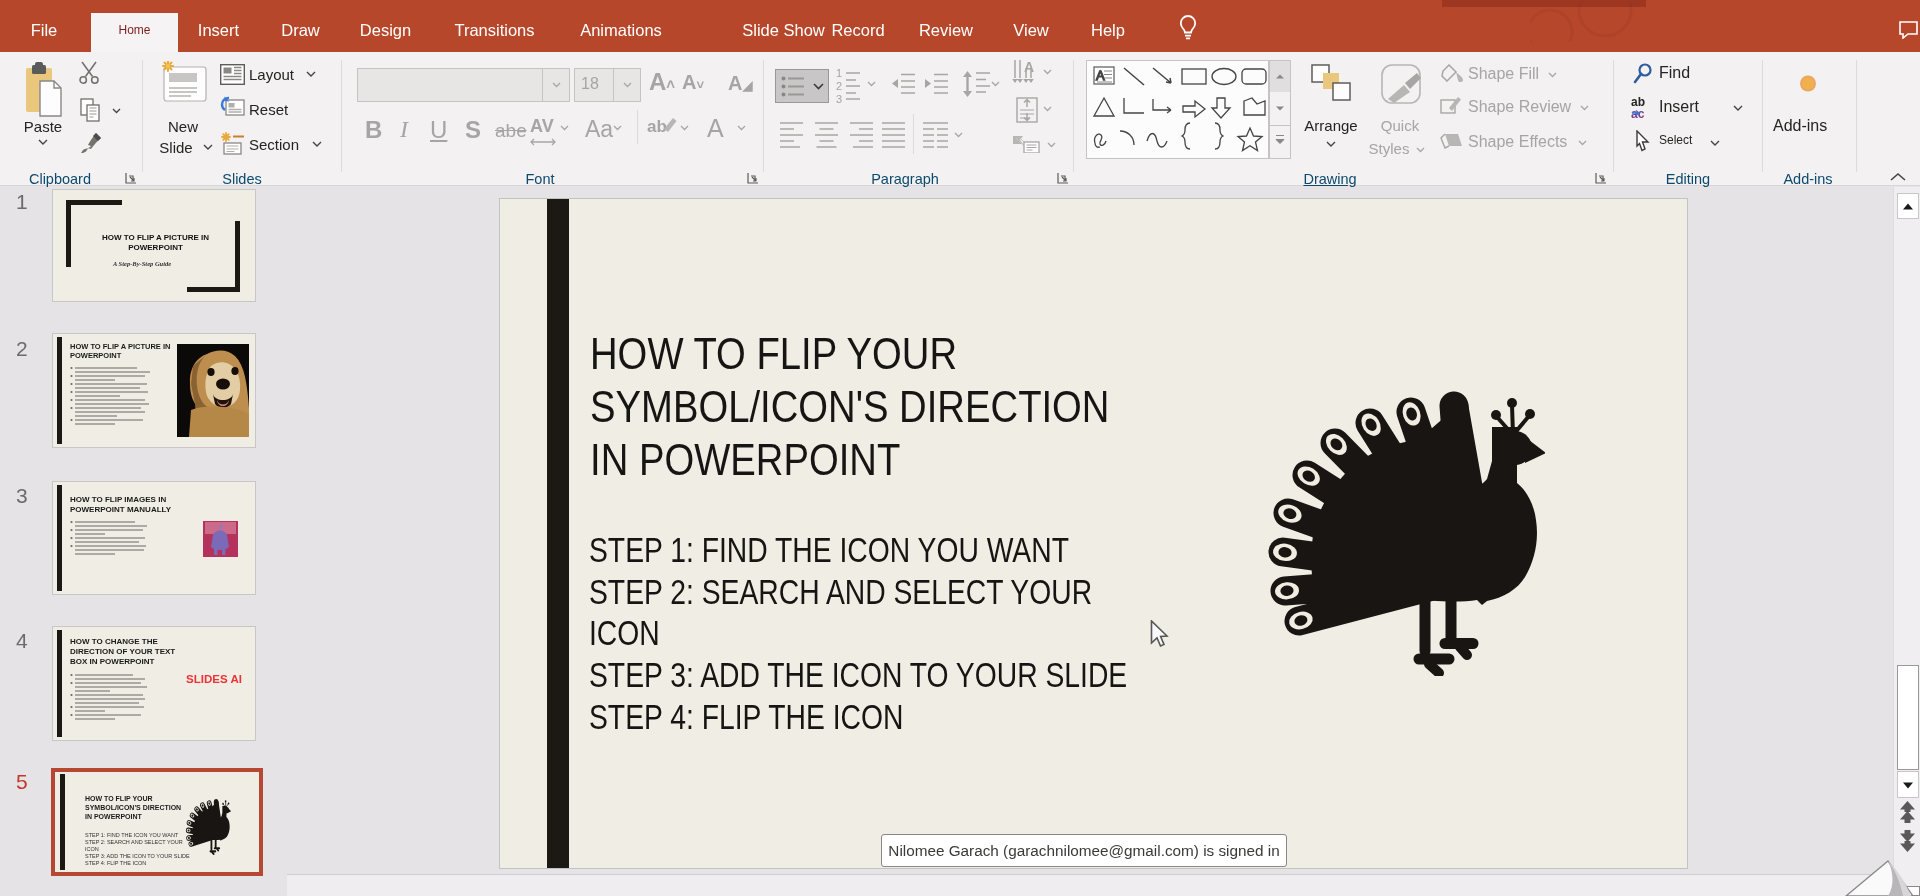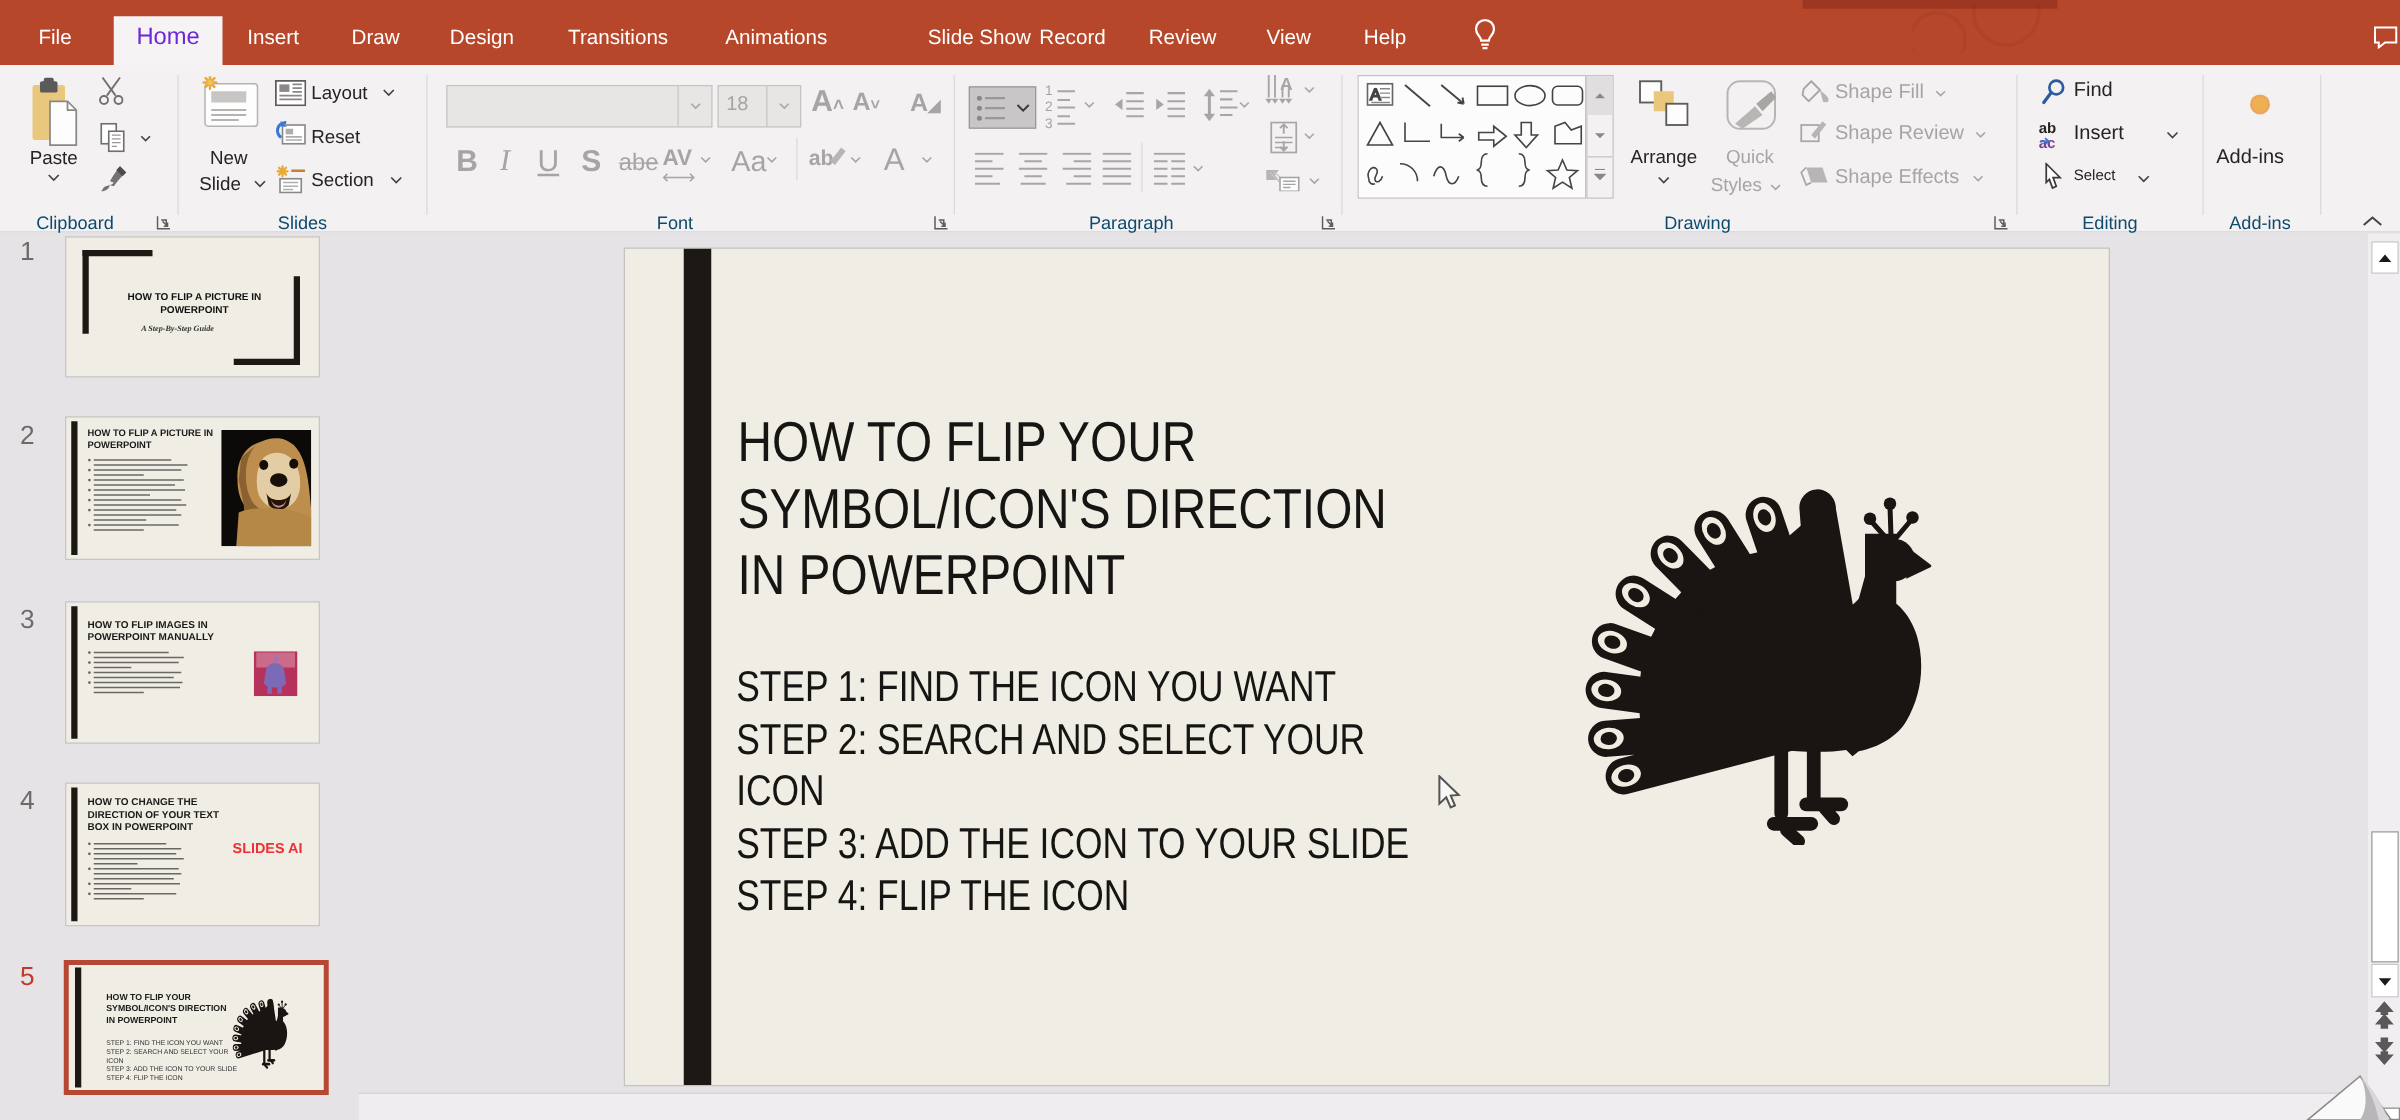--- a/index.html
+++ b/index.html
@@ -2,21 +2,21 @@
 <html><head>
 <meta charset="utf-8">
 <style>
 * { margin:0; padding:0; box-sizing:border-box; }
 html,body { width:1920px; height:896px; overflow:hidden; }
 body { font-family:"Liberation Sans", sans-serif; position:relative; background:#e5e3e5; }
 .abs { position:absolute; }
 
 #tabbar { position:absolute; left:0; top:0; width:1920px; height:52px; background:#b7472a; }
 .tab { position:absolute; top:0; height:52px; line-height:60px; color:#fff; font-size:16.5px; text-align:center; }
-#hometab { position:absolute; left:91px; top:13px; width:87px; height:39px; background:#f5f3f4; color:#6d28d9; font-size:19px; text-align:center; line-height:34.5px; }
+#hometab { position:absolute; left:91px; top:13px; width:87px; height:39px; background:#f5f3f4; color:#7f1d1d; font-size:12px; text-align:center; line-height:34.5px; }
 
 #ribbon { position:absolute; left:0; top:52px; width:1920px; height:134px; background:#f3f1f1; border-bottom:1px solid #d8d6d6; }
 .gsep { position:absolute; top:8px; width:1px; height:112px; background:#dcdada; }
 .glabel { position:absolute; top:119px; font-size:14.5px; color:#0c4a6e; text-align:center; }
 .launcher { position:absolute; width:12px; height:12px; }
 .btnlabel { font-size:15px; color:#252423; text-align:center; position:absolute; }
 .gray { color:#a6a4a4; }
 
 #workspace { position:absolute; left:0; top:187px; width:1920px; height:709px; background:#e5e3e5; }
 #slide { position:absolute; left:500px; top:12px; width:1187px; height:669px; background:#f0ede4; outline:1px solid #c5c3c1; }
@@ -70,21 +70,21 @@
   <div class="gsep" style="left:341px;"></div>
   <div class="gsep" style="left:763px;"></div>
   <div class="gsep" style="left:1073px;"></div>
   <div class="gsep" style="left:1613px;"></div>
   <div class="gsep" style="left:1762px;"></div>
   <div class="gsep" style="left:1856px;"></div>
   <div class="glabel" style="left:20px;width:80px;">Clipboard</div>
   <div class="glabel" style="left:202px;width:80px;">Slides</div>
   <div class="glabel" style="left:500px;width:80px;">Font</div>
   <div class="glabel" style="left:865px;width:80px;">Paragraph</div>
-  <div class="glabel" style="left:1318px;width:80px;">Drawing</div>
+  <div class="glabel" style="left:1290px;width:80px;text-decoration:underline;">Drawing</div>
   <div class="glabel" style="left:1648px;width:80px;">Editing</div>
   <div class="glabel" style="left:1768px;width:80px;">Add-ins</div>
 
   <svg class="launcher" style="left:125px;top:120px;" viewBox="0 0 12 12">
       <path d="M1 1v10h10M4 4h4v4" fill="none" stroke="#5e5c5a" stroke-width="1.2"></path>
       <path d="M5 5l4 4M9 6v3h-3" fill="none" stroke="#5e5c5a" stroke-width="1.2"></path>
     </svg>
   <svg class="launcher" style="left:747px;top:120px;" viewBox="0 0 12 12">
       <path d="M1 1v10h10M4 4h4v4" fill="none" stroke="#5e5c5a" stroke-width="1.2"></path>
       <path d="M5 5l4 4M9 6v3h-3" fill="none" stroke="#5e5c5a" stroke-width="1.2"></path>
@@ -612,20 +612,21 @@
 <g stroke="#181512" stroke-width="10" stroke-linecap="round" fill="none">
   <path d="M197 256 L204 264"></path>
   <path d="M166 273 L176 282"></path>
 </g>
       </svg>
 <svg class="abs" style="left:650px;top:421px;" width="19" height="29" viewBox="0 0 19 29">
         <path d="M1.5 1 L1.5 23 L7 17.8 L10.5 26 L14 24.4 L10.6 16.5 L17 16z" fill="#f8f8f8" stroke="#555" stroke-width="1.6"></path>
       </svg>
   </div>
   <div class="abs" style="left:287px;top:687px;width:1633px;height:22px;background:#efedef;border-top:1px solid #cfcdcf;"></div>
+  <div id="tooltip">Nilomee Garach (garachnilomee@gmail.com) is signed in</div>
   <div id="vscroll">
     <div class="sbtn" style="top:6px;height:26px;"><svg width="12" height="9" style="margin-top:8px;">
           <path d="M1 7.5 L6 1.5 L11 7.5z" fill="#1a1a1a"></path>
         </svg></div>
     <div class="sbtn" style="top:478px;height:105px;border-color:#9a9896;"></div>
     <div class="sbtn" style="top:584px;height:27px;"><svg width="12" height="9" style="margin-top:9px;">
           <path d="M1 1.5 L6 7.5 L11 1.5z" fill="#1a1a1a"></path>
         </svg></div>
     <svg class="abs" style="left:5px;top:614px;" width="17" height="23" viewBox="0 0 17 23">
         <g fill="#5a5858">

